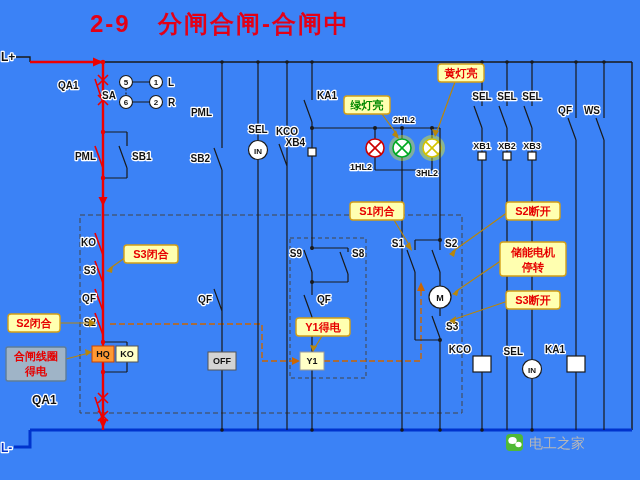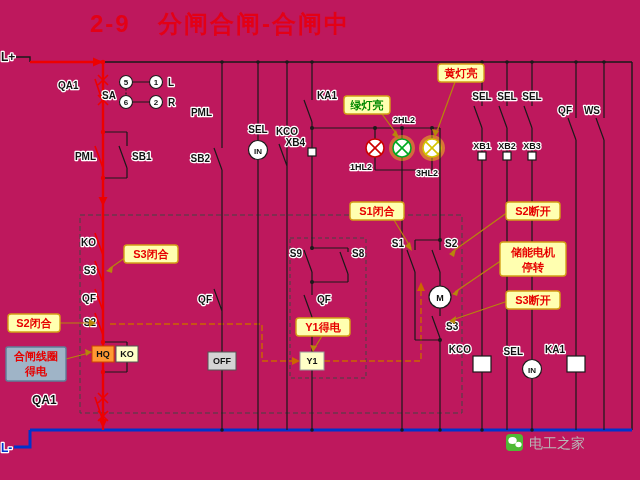--- a/index.html
+++ b/index.html
@@ -1,16 +1,16 @@
 <!DOCTYPE html>
 <html><head>
 <meta charset="utf-8">
 <style>
   html,body{margin:0;padding:0;background:#fff;}
-  .stage{position:relative;width:640px;height:480px;background:#be185d;overflow:hidden;
+  .stage{position:relative;width:640px;height:480px;background:#3b82f6;overflow:hidden;
          font-family:"Liberation Sans",sans-serif;}
   svg{position:absolute;left:0;top:0;}
   text{font-family:"Liberation Sans",sans-serif;}
   .lbl{font-size:10px;font-weight:bold;fill:#111;paint-order:stroke;stroke:#ffffff;stroke-width:2.5px;stroke-linejoin:round;}
   .sm{font-size:9px;}
   .tiny{font-size:8px;}
   .inside{paint-order:normal;stroke:none;}
   .big{font-size:12px;}
   .callout-t{font-size:11px;font-weight:bold;fill:#e60000;stroke:none;}
   .green-t{fill:#008800;}

